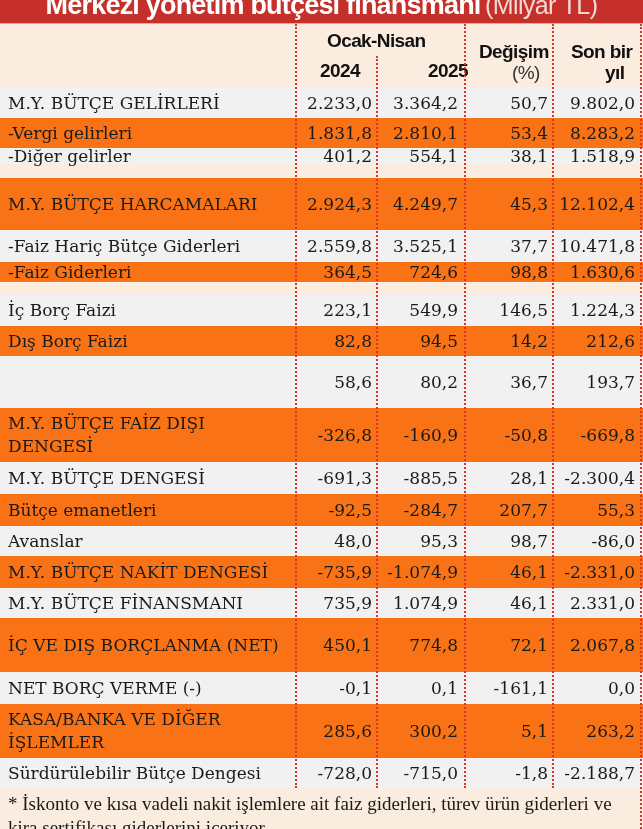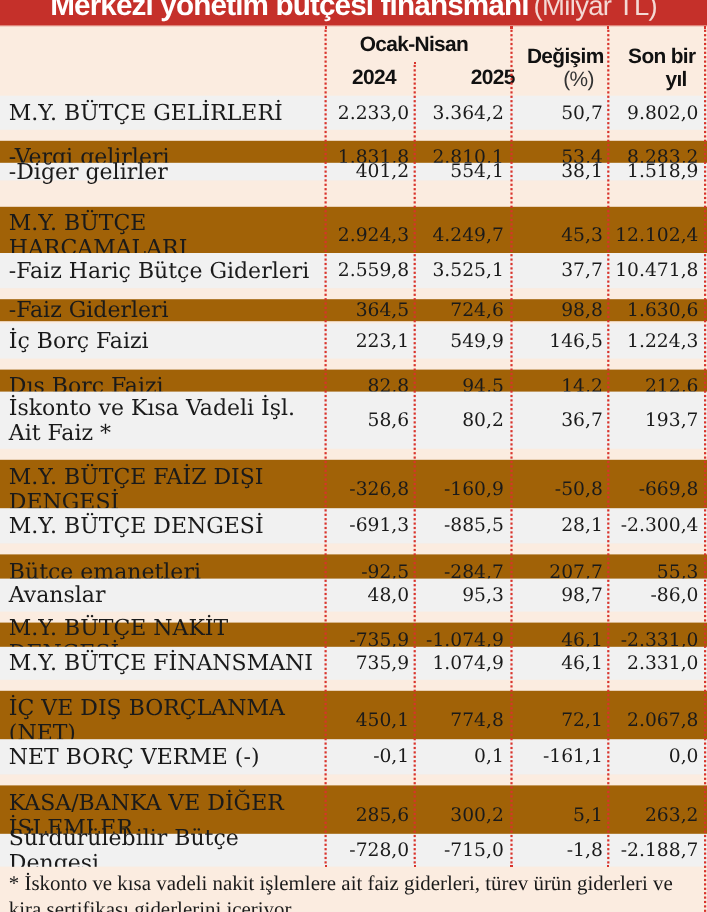--- a/index.html
+++ b/index.html
@@ -23,24 +23,24 @@
       position: absolute; left: 0; top: 24px; width: 643px; height: 49px;
       background: #fbece0;
       font-family: "Liberation Sans", "DejaVu Sans", sans-serif;
     }
     .hcell { position: absolute; font-weight: bold; font-size: 19px; letter-spacing: -0.6px; color: #111; }
     .hcell.light { font-weight: normal; color: #333; }
     .row {
       position: absolute; left: 0; width: 643px; box-sizing: border-box;
     }
     .row.gray { background: #f1f1f1; }
-    .row.cream { background: #a16207; margin-top: 10px; }
+    .row.cream { background: #f97316; }
     .row .label {
       position: absolute; left: 8px; width: 285px;
-      font-size: 20px; line-height: 23px; top: 50%; transform: translateY(-50%);
+      font-size: 17px; line-height: 23px; top: 50%; transform: translateY(-50%);
       white-space: normal;
     }
     .row .num {
       position: absolute; font-size: 17px; text-align: right;
       top: 50%; transform: translateY(-50%); white-space: nowrap;
     }
     .c1 { right: calc(643px - 372px); }
     .c2 { right: calc(643px - 458px); }
     .c3 { right: calc(643px - 548px); }
     .c4 { right: calc(643px - 635px); }
@@ -122,21 +122,20 @@
   <span class="num c4">1.224,3</span>
 </div>
 <div class="row cream" style="top:326px; height:30px;">
   <span class="label">Dış Borç Faizi</span>
   <span class="num c1">82,8</span>
   <span class="num c2">94,5</span>
   <span class="num c3">14,2</span>
   <span class="num c4">212,6</span>
 </div>
 <div class="row gray" style="top:356px; height:52px;">
-  <span class="label">İskonto ve Kısa Vadeli İşl. Ait Faiz *</span>
   <span class="num c1">58,6</span>
   <span class="num c2">80,2</span>
   <span class="num c3">36,7</span>
   <span class="num c4">193,7</span>
 </div>
 <div class="row cream" style="top:408px; height:54px;">
   <span class="label">M.Y. BÜTÇE FAİZ DIŞI DENGESİ</span>
   <span class="num c1">-326,8</span>
   <span class="num c2">-160,9</span>
   <span class="num c3">-50,8</span>

